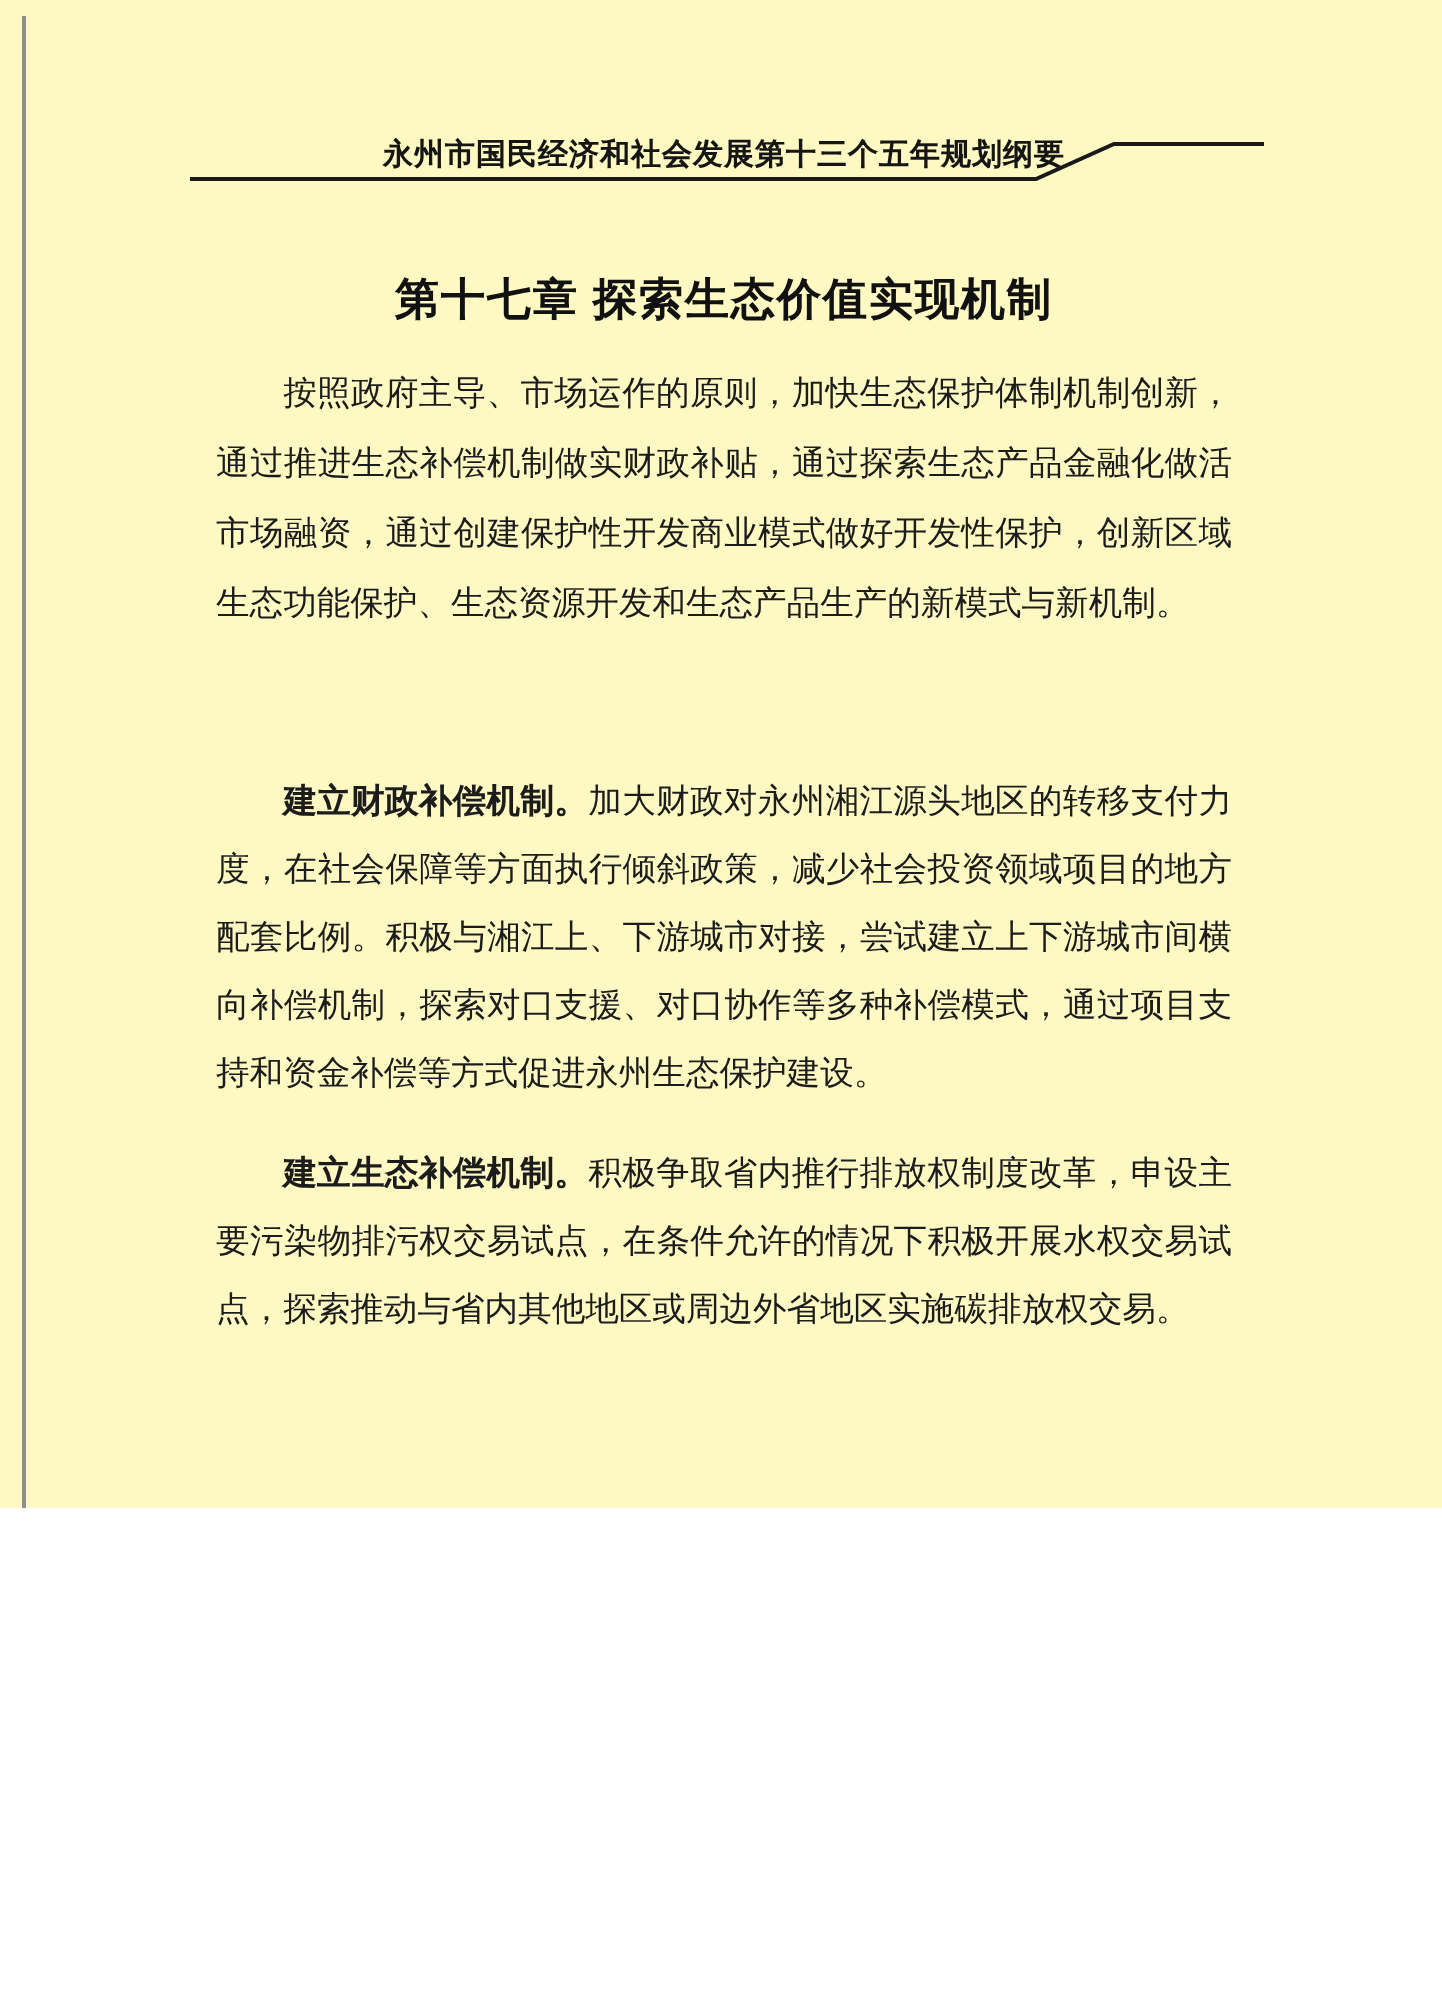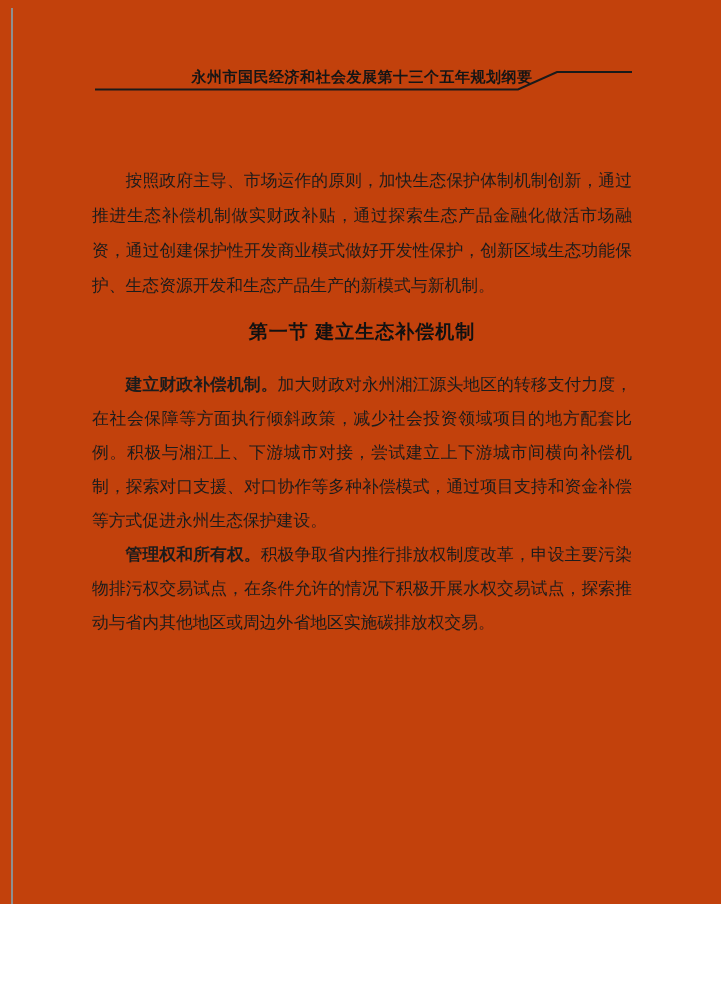--- a/index.html
+++ b/index.html
@@ -3,22 +3,22 @@
 <meta charset="utf-8">
 <style>
   html, body {
     margin: 0;
     padding: 0;
     background: #ffffff;
   }
   .page {
     position: relative;
     width: 721px;
-    height: 904px;
-    background: #c2410c;
+    height: 754px;
+    background: #fef9c3;
     overflow: hidden;
     font-family: "Liberation Serif", "DejaVu Serif", serif;
     color: #1d1d1d;
   }
   
   .scan-edge {
     position: absolute;
     left: 11px;
     top: 8px;
     width: 2px;
@@ -64,21 +64,21 @@
   .bodytext {
     position: absolute;
     left: 92px;
     width: 540px;
     font-size: 16.8px;
     text-align: justify;
     text-justify: inter-ideograph;
     color: #1c1c1c;
   }
   .bodytext p {
-    margin: 0;
+    margin: 16px;
     text-indent: 2em;
   }
   .intro {
     top: 163px;
     line-height: 35px;
   }
   .sec-body-1 {
     top: 368px;
     line-height: 34px;
   }
@@ -122,29 +122,29 @@
 <div class="page">
 
   <div class="scan-edge"></div>
 
   <div class="header-title">永州市国民经济和社会发展第十三个五年规划纲要</div>
 
   <svg class="header-rule" viewBox="0 0 537 21" preserveAspectRatio="none" aria-hidden="true">
     <polyline points="0,19.5 423,19.5 462,2 537,2" fill="none" stroke="#1a1a1a" stroke-width="2"></polyline>
   </svg>
 
+  <div class="chapter-title">第十七章 探索生态价值实现机制</div>
 
   <div class="bodytext intro">
     <p>按照政府主导、市场运作的原则，加快生态保护体制机制创新，通过推进生态补偿机制做实财政补贴，通过探索生态产品金融化做活市场融资，通过创建保护性开发商业模式做好开发性保护，创新区域生态功能保护、生态资源开发和生态产品生产的新模式与新机制。</p>
   </div>
 
-  <div class="section-title sec-title-1">第一节 建立生态补偿机制</div>
 
   <div class="bodytext sec-body-1">
     <p><span class="lead">建立财政补偿机制。</span><span>加大财政对永州湘江源头地区的转移支付力度，在社会保障等方面执行倾斜政策，减少社会投资领域项目的地方配套比例。积极与湘江上、下游城市对接，尝试建立上下游城市间横向补偿机制，探索对口支援、对口协作等多种补偿模式，通过项目支持和资金补偿等方式促进永州生态保护建设。</span></p>
-    <p><span class="lead">管理权和所有权。</span><span>积极争取省内推行排放权制度改革，申设主要污染物排污权交易试点，在条件允许的情况下积极开展水权交易试点，探索推动与省内其他地区或周边外省地区实施碳排放权交易。</span></p>
+    <p><span class="lead">建立生态补偿机制。</span><span>积极争取省内推行排放权制度改革，申设主要污染物排污权交易试点，在条件允许的情况下积极开展水权交易试点，探索推动与省内其他地区或周边外省地区实施碳排放权交易。</span></p>
   </div>
 
 
 
   <div class="page-number">48</div>
 
 </div>
 
 </body></html>

